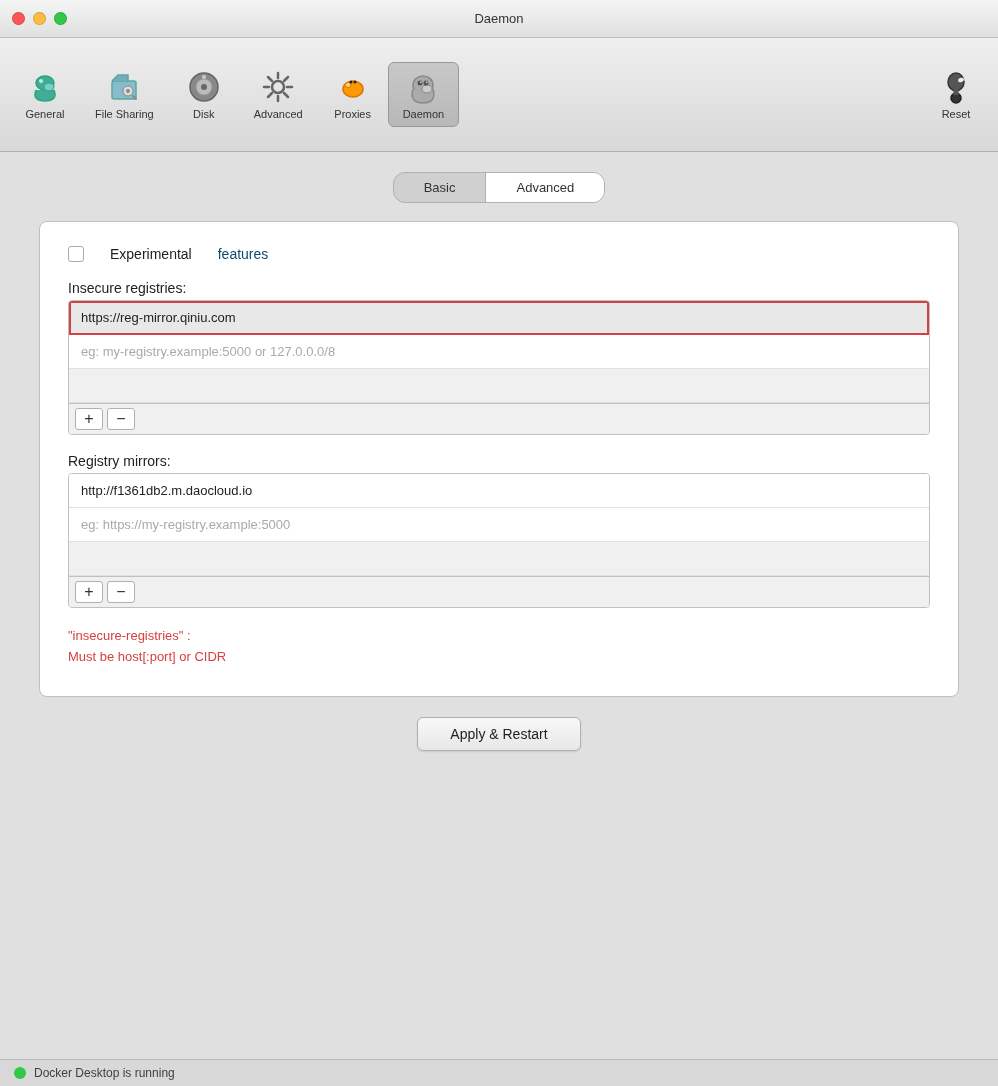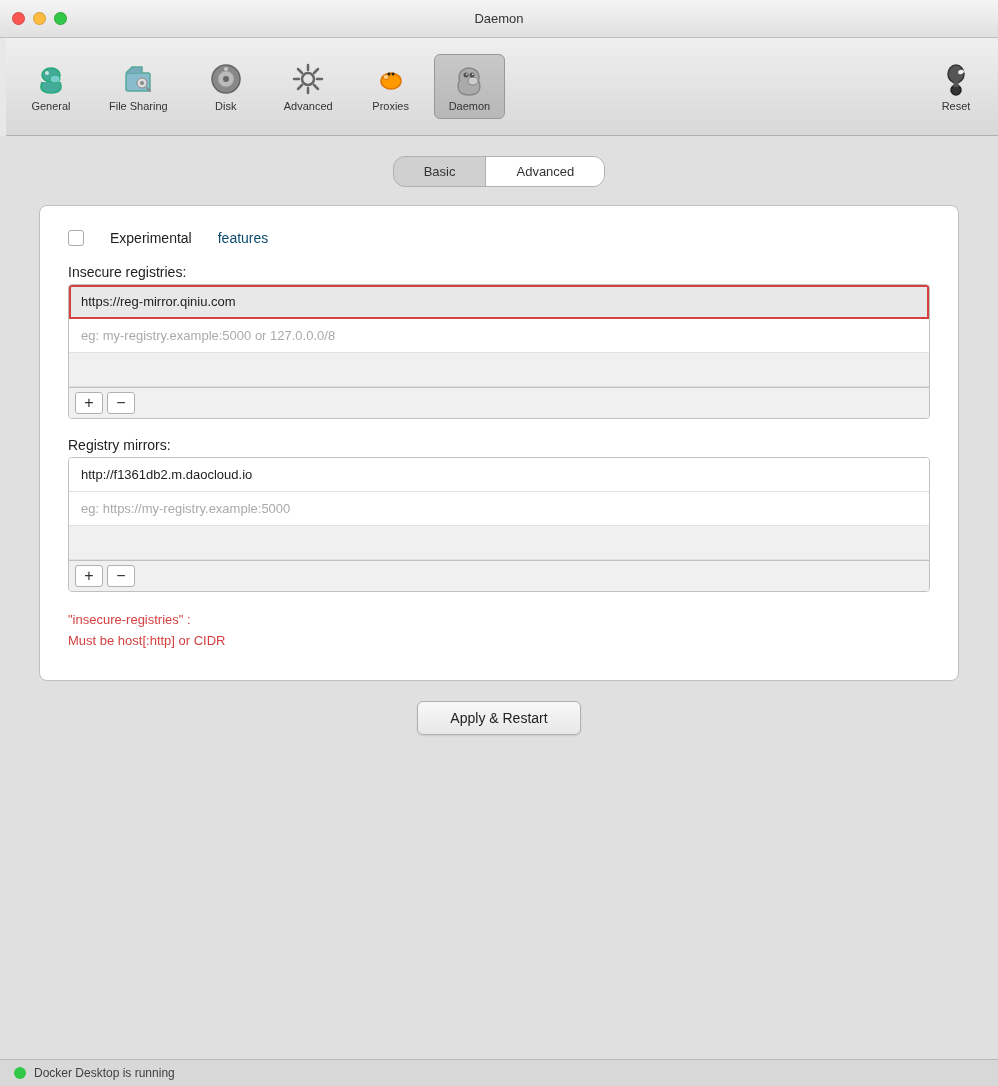--- a/index.html
+++ b/index.html
@@ -43,23 +43,22 @@
       color: #333;
       font-weight: 500;
     }
 
     
     .toolbar {
       background: linear-gradient(to bottom, #efefef, #d8d8d8);
       border-bottom: 1px solid #b0b0b0;
       display: flex;
       align-items: center;
-      padding: 16px 10px;
-      gap: 8px;
-      margin-left: 6px;
+      padding: 24px 10px;
+      gap: 0;
     }
     .toolbar-item {
       display: flex;
       flex-direction: column;
       align-items: center;
       padding: 6px 14px;
       border-radius: 6px;
       cursor: pointer;
       min-width: 70px;
     }
@@ -423,21 +422,21 @@
         <div class="registry-row empty-row"></div>
         <div class="registry-controls">
           <button class="reg-btn">+</button>
           <button class="reg-btn">−</button>
         </div>
       </div>
     </div>
 
     <div class="error-msg">
       <div>"insecure-registries" :</div>
-      <div>  Must be host[:http] or CIDR</div>
+      <div>  Must be host[:port] or CIDR</div>
     </div>
 
   </div>
 
   <div class="bottom-area">
     <button class="apply-btn">Apply &amp; Restart</button>
   </div>
 
 </div>
 

